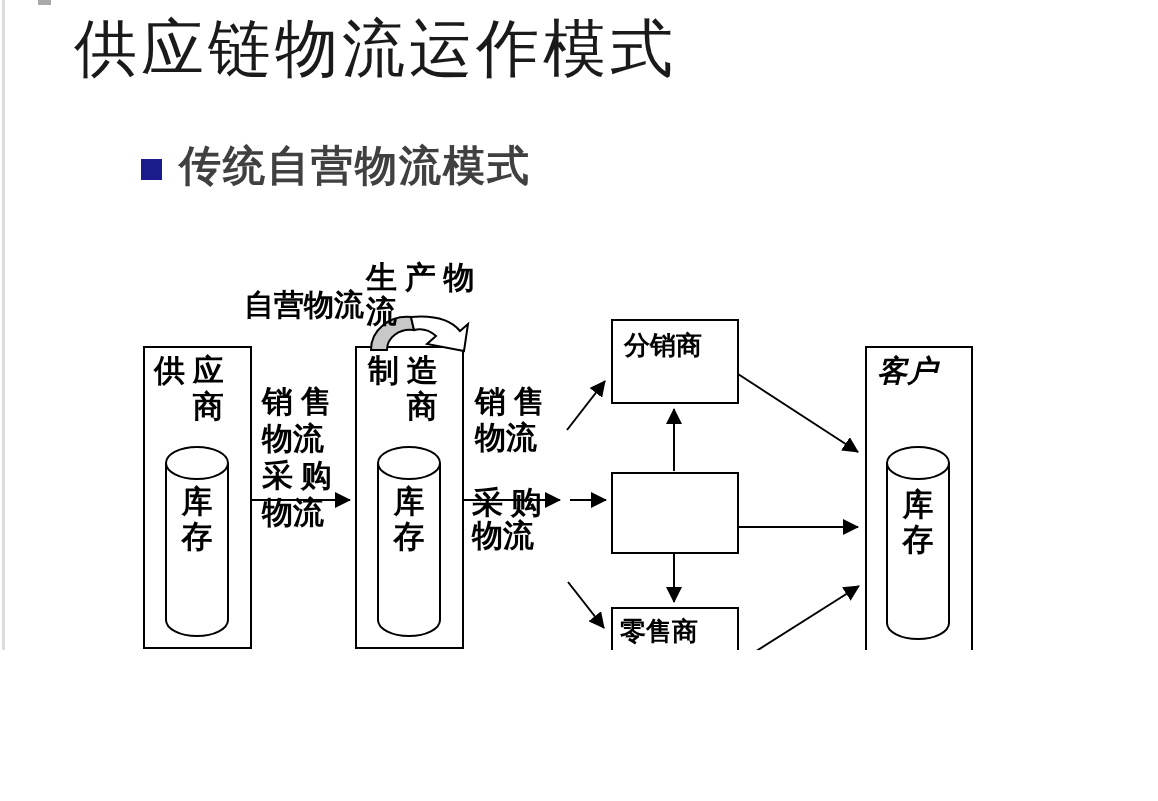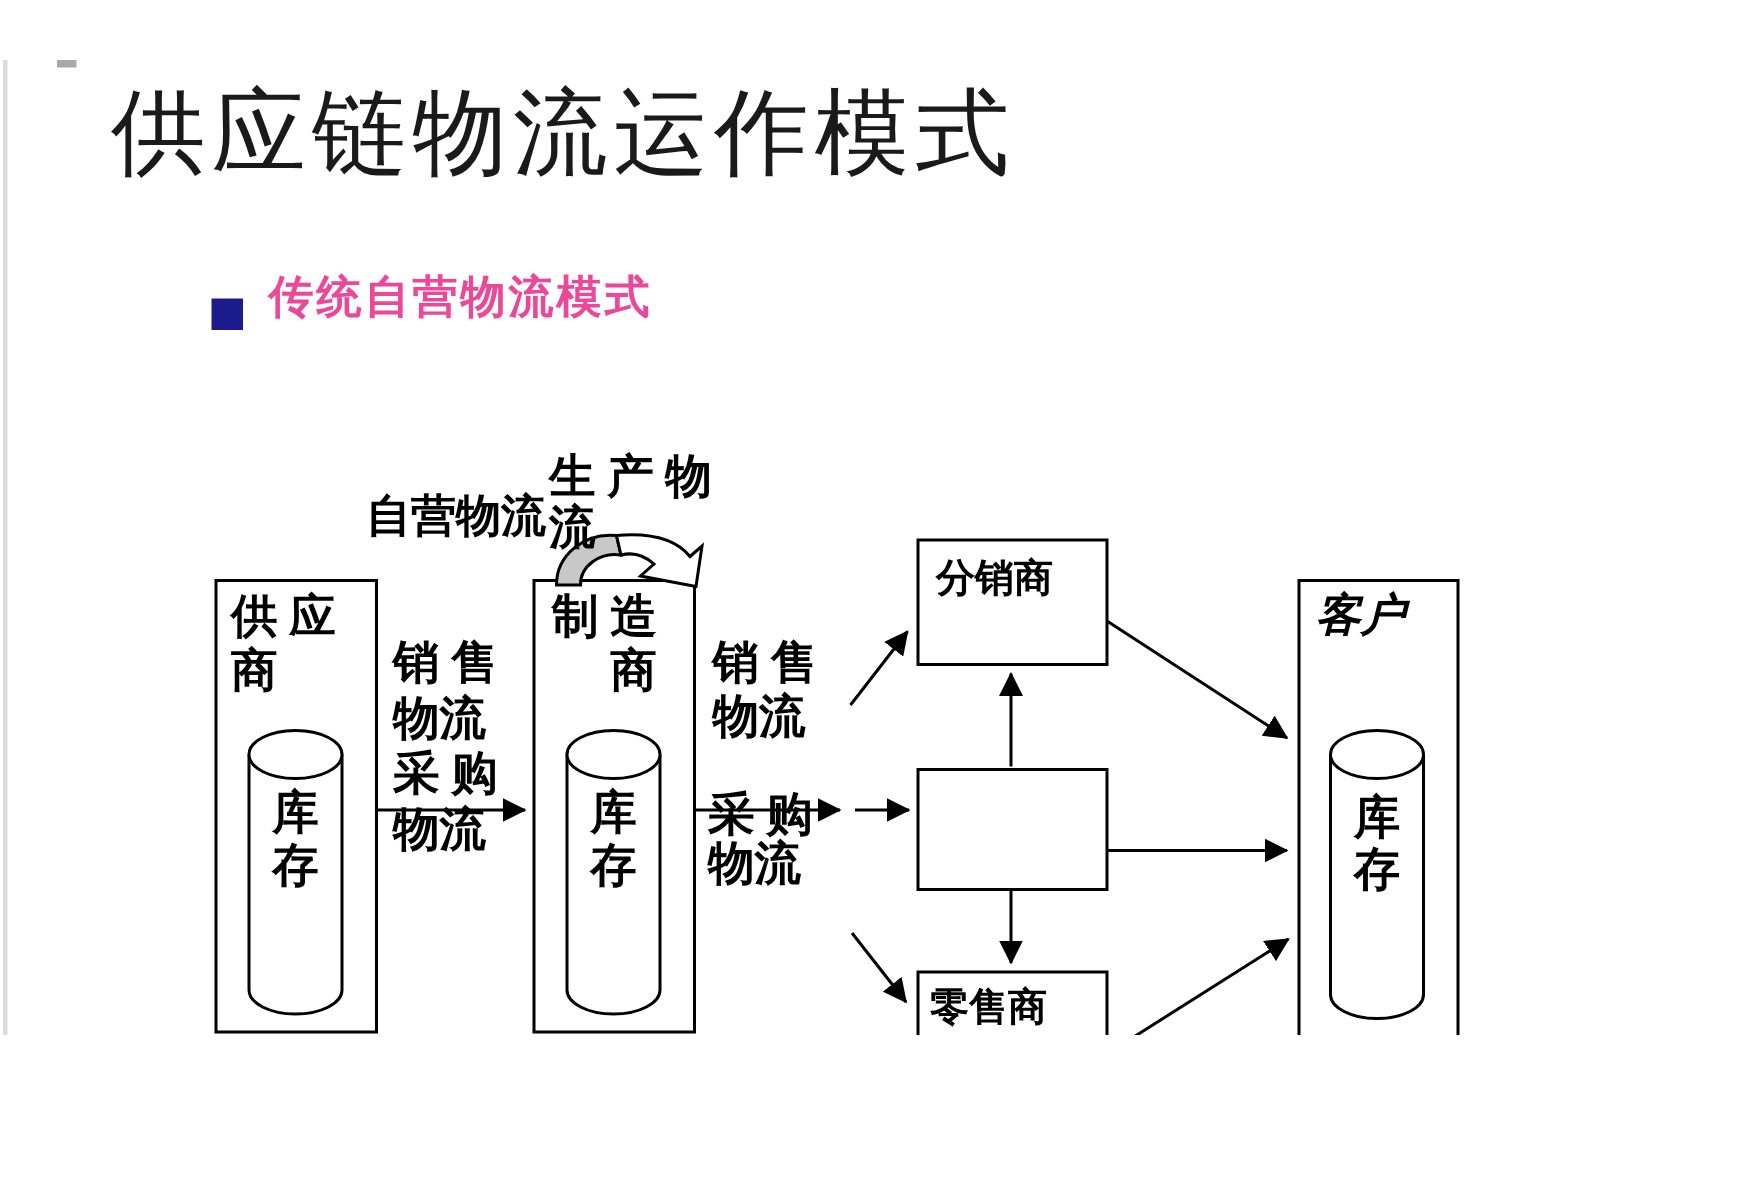--- a/index.html
+++ b/index.html
@@ -2,21 +2,20 @@
 <html><head>
 <meta charset="utf-8">
 <style>
   html,body{margin:0;padding:0;background:#ffffff;}
   .slide{
     position:relative;
     width:1158px;height:650px;
     background:#ffffff;
     overflow:hidden;
     font-family:"Liberation Serif", serif;
-    margin-top:40px;
   }
   .left-edge-line{
     position:absolute;left:2px;top:0;width:3px;height:793px;
     background:#dcdcdc;
   }
   .bottom-bar{
     position:absolute;left:0;top:793px;width:1158px;height:8px;
     background:#d9d9d9;
   }
   .top-corner-chip{
@@ -29,21 +28,21 @@
     letter-spacing:4px;white-space:nowrap;
     font-family:"Liberation Serif", serif;
   }
   .bullet-row{position:absolute;left:141px;top:138px;height:60px;}
   .bullet-square{
     position:absolute;left:0;top:21px;width:21px;height:21px;
     display:inline-block;
   }
   .bullet-text{
     position:absolute;left:38px;top:0;
-    font-size:30px;font-weight:bold;color:#ec4899;
+    font-size:42px;font-weight:bold;color:#404040;
     letter-spacing:2px;white-space:nowrap;font-family:Liberation Mono, monospace;
   }
   .diagram-canvas{position:absolute;left:0;top:0;}
   .dlabel{
     position:absolute;
     font-size:31px;font-weight:bold;color:#000;
     line-height:36px;white-space:pre-line;
     font-family:"Liberation Serif", serif;
   }
   .lh33{line-height:33px;}
@@ -107,21 +106,21 @@
     <line x1="568" y1="582" x2="604" y2="628" stroke="#000" stroke-width="2" marker-end="url(#ah)"></line>
     <line x1="738" y1="374" x2="858" y2="452" stroke="#000" stroke-width="2" marker-end="url(#ah)"></line>
     <line x1="738" y1="527" x2="858" y2="527" stroke="#000" stroke-width="2" marker-end="url(#ah)"></line>
     <line x1="739" y1="662" x2="859" y2="586" stroke="#000" stroke-width="2" marker-end="url(#ah)"></line>
   </svg>
 
   <div class="dlabel" style="left:244px;top:287px;font-size:30px;">自营物流</div>
   <div class="dlabel lh34" style="left:366px;top:261px;">生 产 物
 流</div>
 
-  <div class="dlabel" style="left:154px;top:353px;">供 应
+  <div class="dlabel" style="left:154px;top:353px;text-align:right;">供 应
 商</div>
   <div class="dlabel" style="left:368px;top:353px;text-align:right;">制 造
 商</div>
 
   <div class="dlabel lh37" style="left:262px;top:383px;">销 售
 物流
 采 购
 物流</div>
   <div class="dlabel" style="left:475px;top:384px;">销 售
 物流</div>

